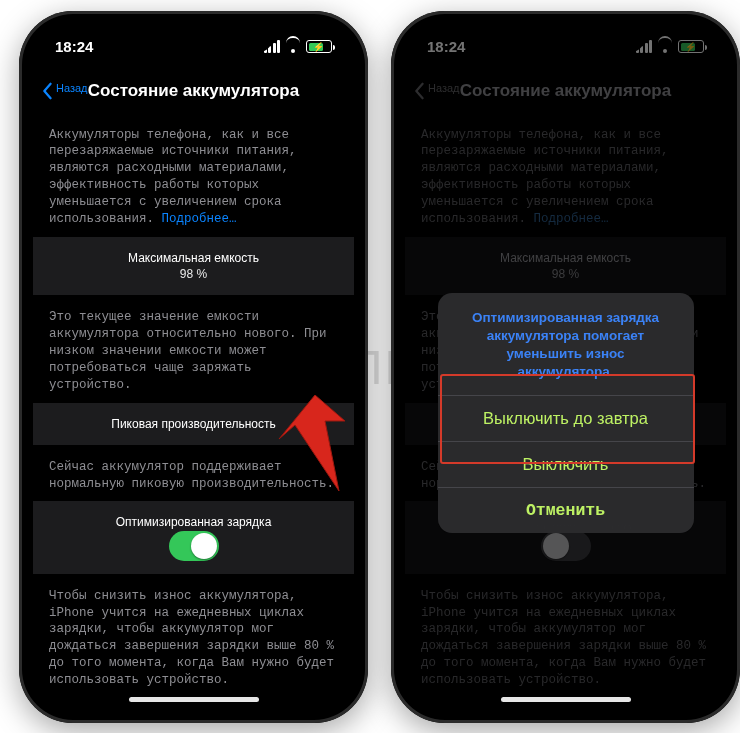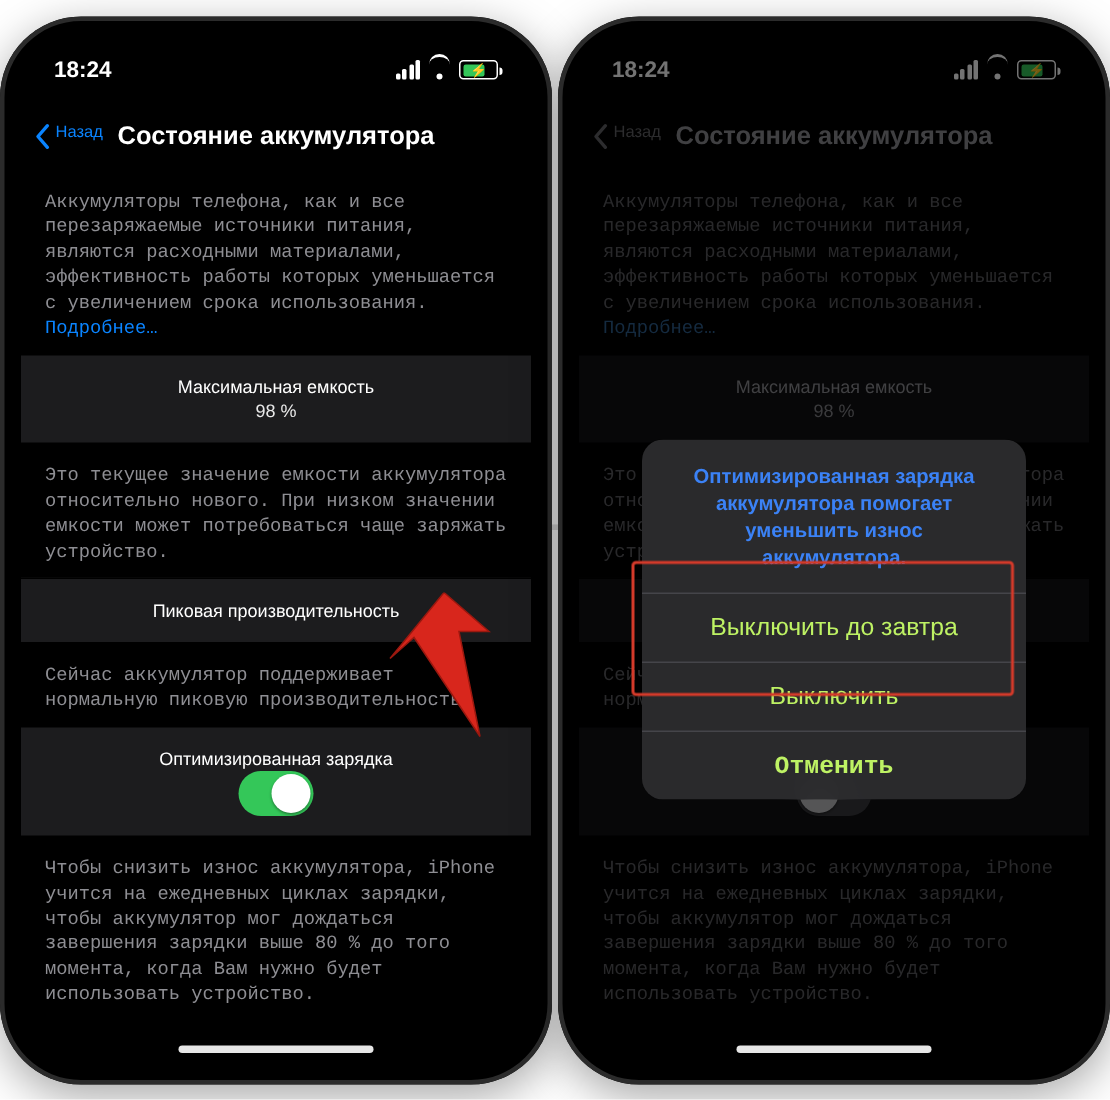--- a/index.html
+++ b/index.html
@@ -1,19 +1,19 @@
 <!DOCTYPE html>
 <html><head>
 <meta charset="utf-8">
 <style>
   * { box-sizing: border-box; margin: 0; padding: 0; }
   html, body { width: 740px; height: 733px; background: #fff; font-family: -apple-system, "Helvetica Neue", Arial, sans-serif; overflow: hidden; }
   .stage { position: relative; width: 740px; height: 733px; display: flex; justify-content: center; align-items: center; gap: 4px; }
   .watermark { position: absolute; left: 50%; top: 50%; transform: translate(-50%,-50%); font-size: 48px; color: rgba(160,160,160,0.35); pointer-events: none; letter-spacing: 2px; font-weight: 300;}
-  .phone { position: relative; width: 415px; height: 712px; background: #000; border-radius: 54px; box-shadow: 0 8px 30px rgba(0,0,0,0.35), inset 0 0 0 3px #2b2b2b; }
+  .phone { position: relative; width: 415px; height: 712px; background: #000; border-radius: 54px; box-shadow: 0 8px 30px rgba(0,0,0,0.35), inset 0 0 0 3px #2b2b2b; margin-left: 19px; }
   .screen { position: absolute; left: 14px; right: 14px; top: 14px; bottom: 14px; background:#000; border-radius: 42px; overflow: hidden; }
   .notch { position: absolute; top: 0; left: 50%; transform: translateX(-50%); width: 160px; height: 28px; background:#000; border-bottom-left-radius: 18px; border-bottom-right-radius: 18px; z-index: 50; }
   .status-bar { position: absolute; top: 0; left: 0; right: 0; height: 44px; display: flex; justify-content: space-between; align-items: center; padding: 0 22px; color:#fff; font-size:15px; font-weight:600; z-index: 40;}
   .status-right { display:flex; align-items:center; gap:5px; }
   .signal-icon { display:flex; align-items:flex-end; gap:1.5px; }
   .signal-icon span { width:3px; background:#fff; border-radius:1px; }
   .signal-icon span:nth-child(1){height:4px;} .signal-icon span:nth-child(2){height:7px;} .signal-icon span:nth-child(3){height:10px;} .signal-icon span:nth-child(4){height:13px;}
   .wifi-icon { width:16px; height:12px; position:relative;}
   .wifi-icon::before{content:""; position:absolute; left:50%; bottom:0; transform:translateX(-50%); width:4px;height:4px;border-radius:50%; background:#fff;}
   .wifi-icon::after{content:""; position:absolute; left:50%; bottom:1px; transform:translateX(-50%); width:14px; height:14px; border:2px solid #fff; border-bottom:none; border-left:none; border-right:none; border-radius: 14px 14px 0 0/14px 14px 0 0; clip-path: polygon(0 0,100% 0,100% 55%,0 55%);}

